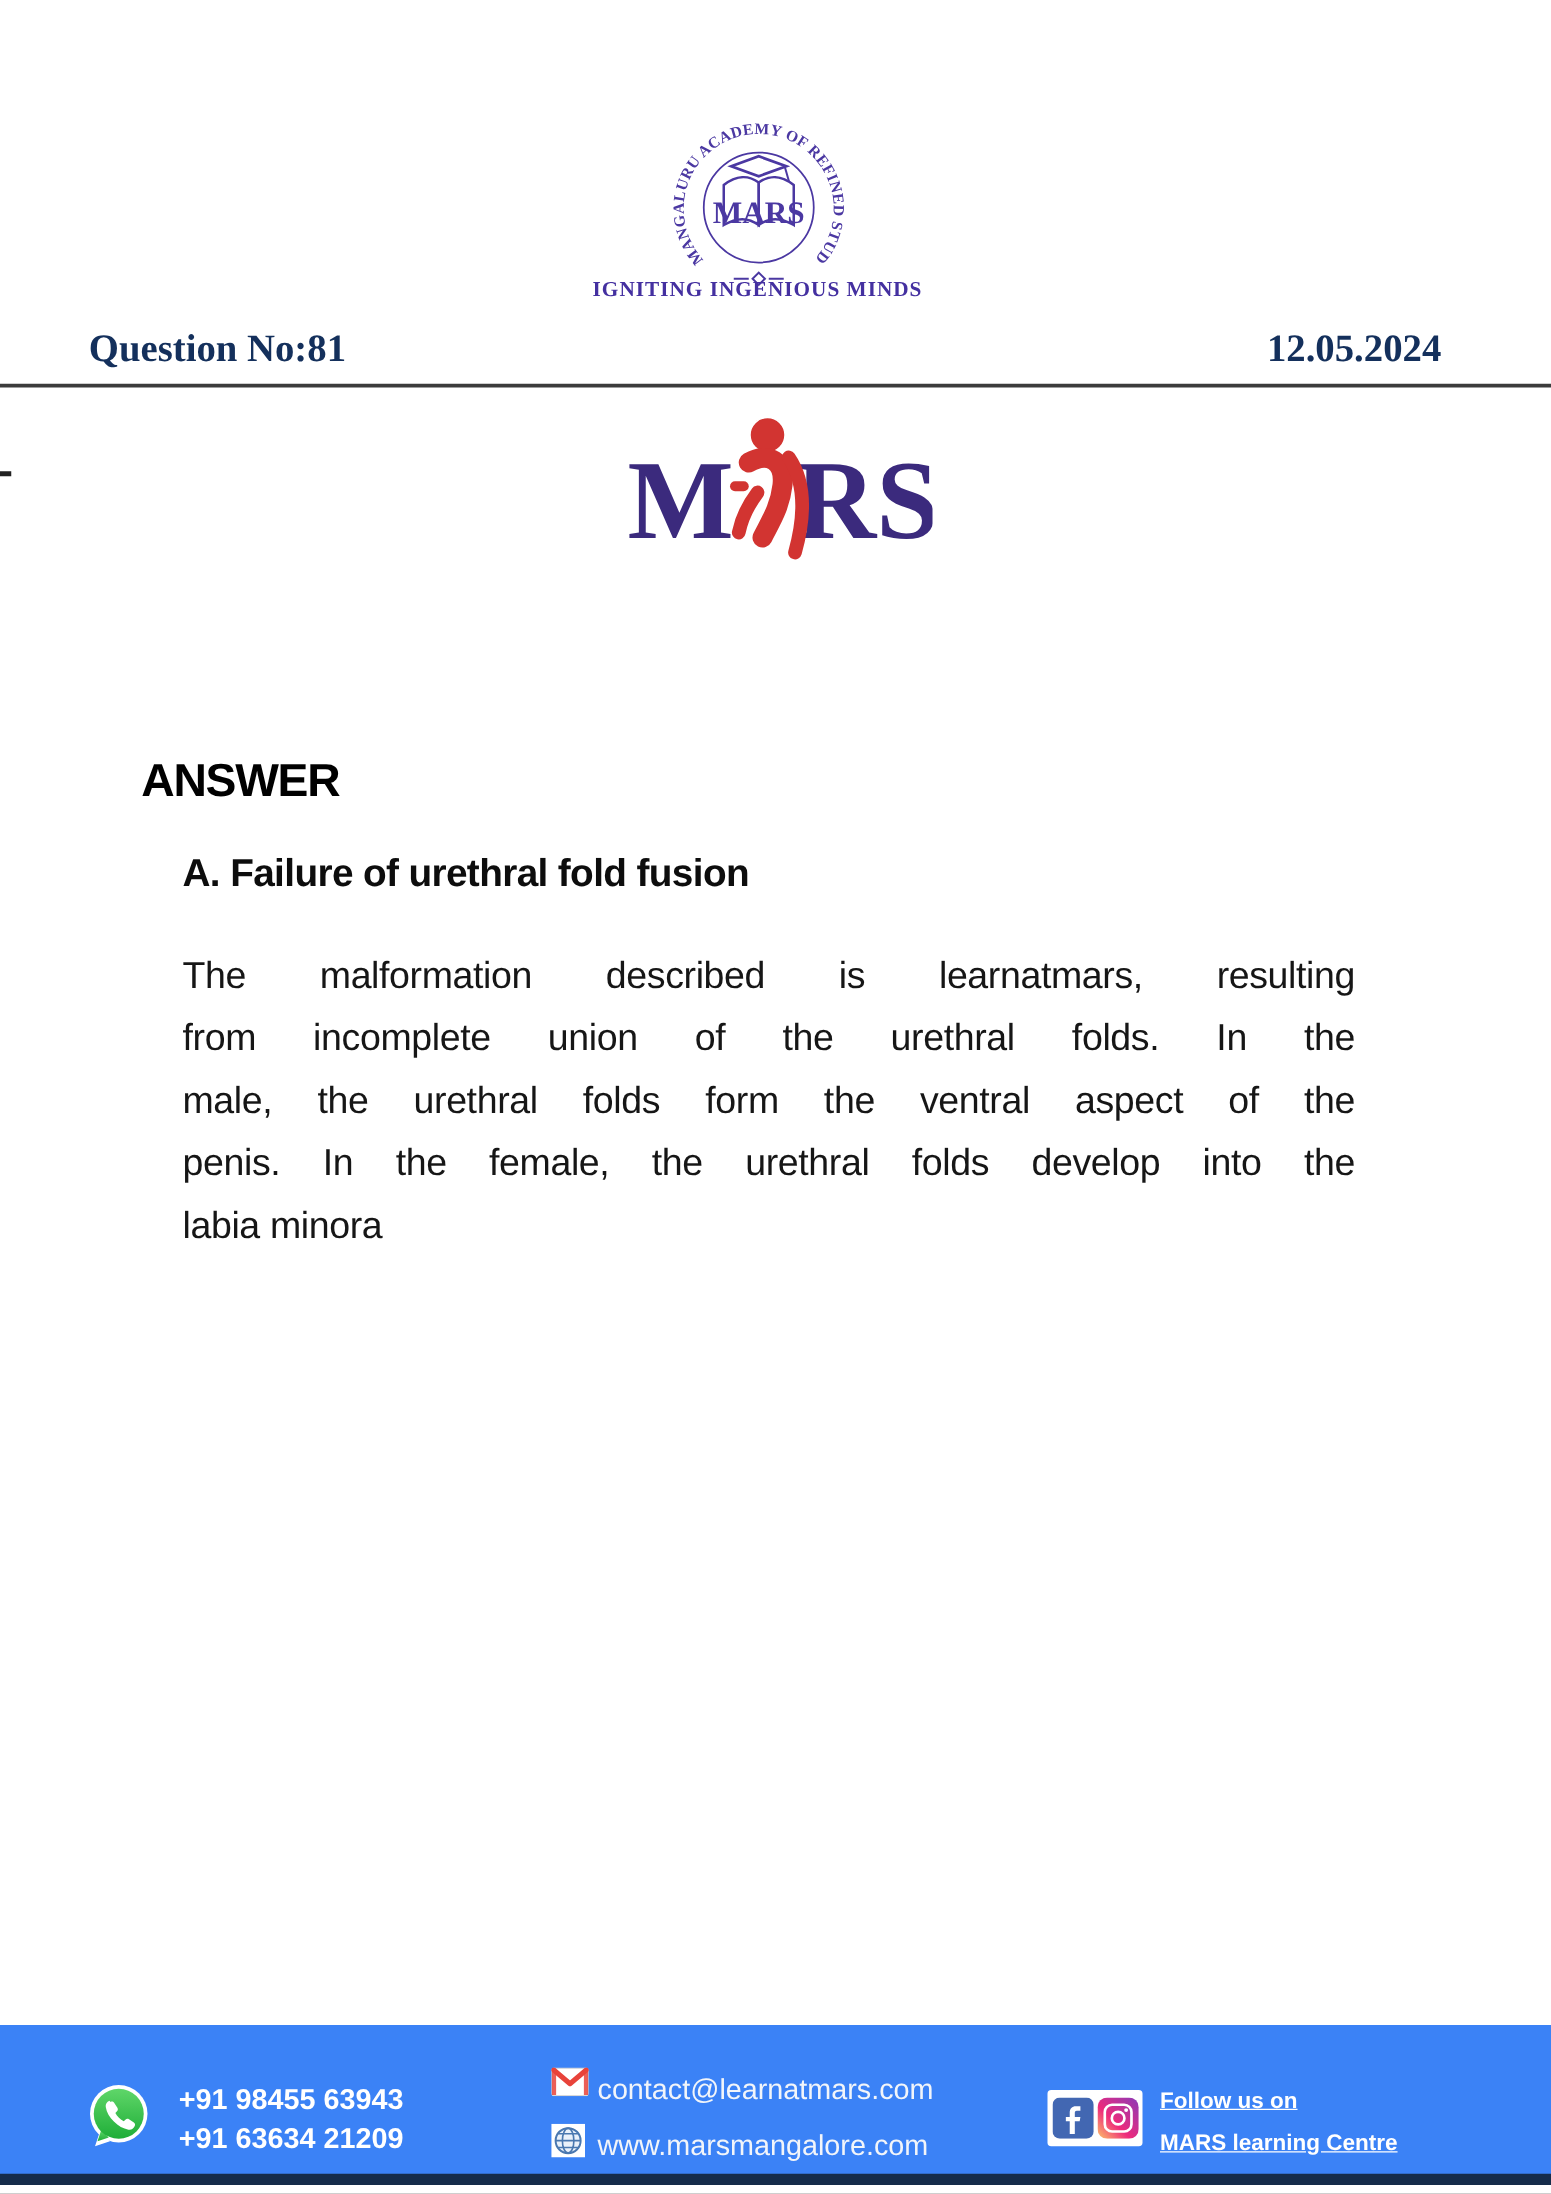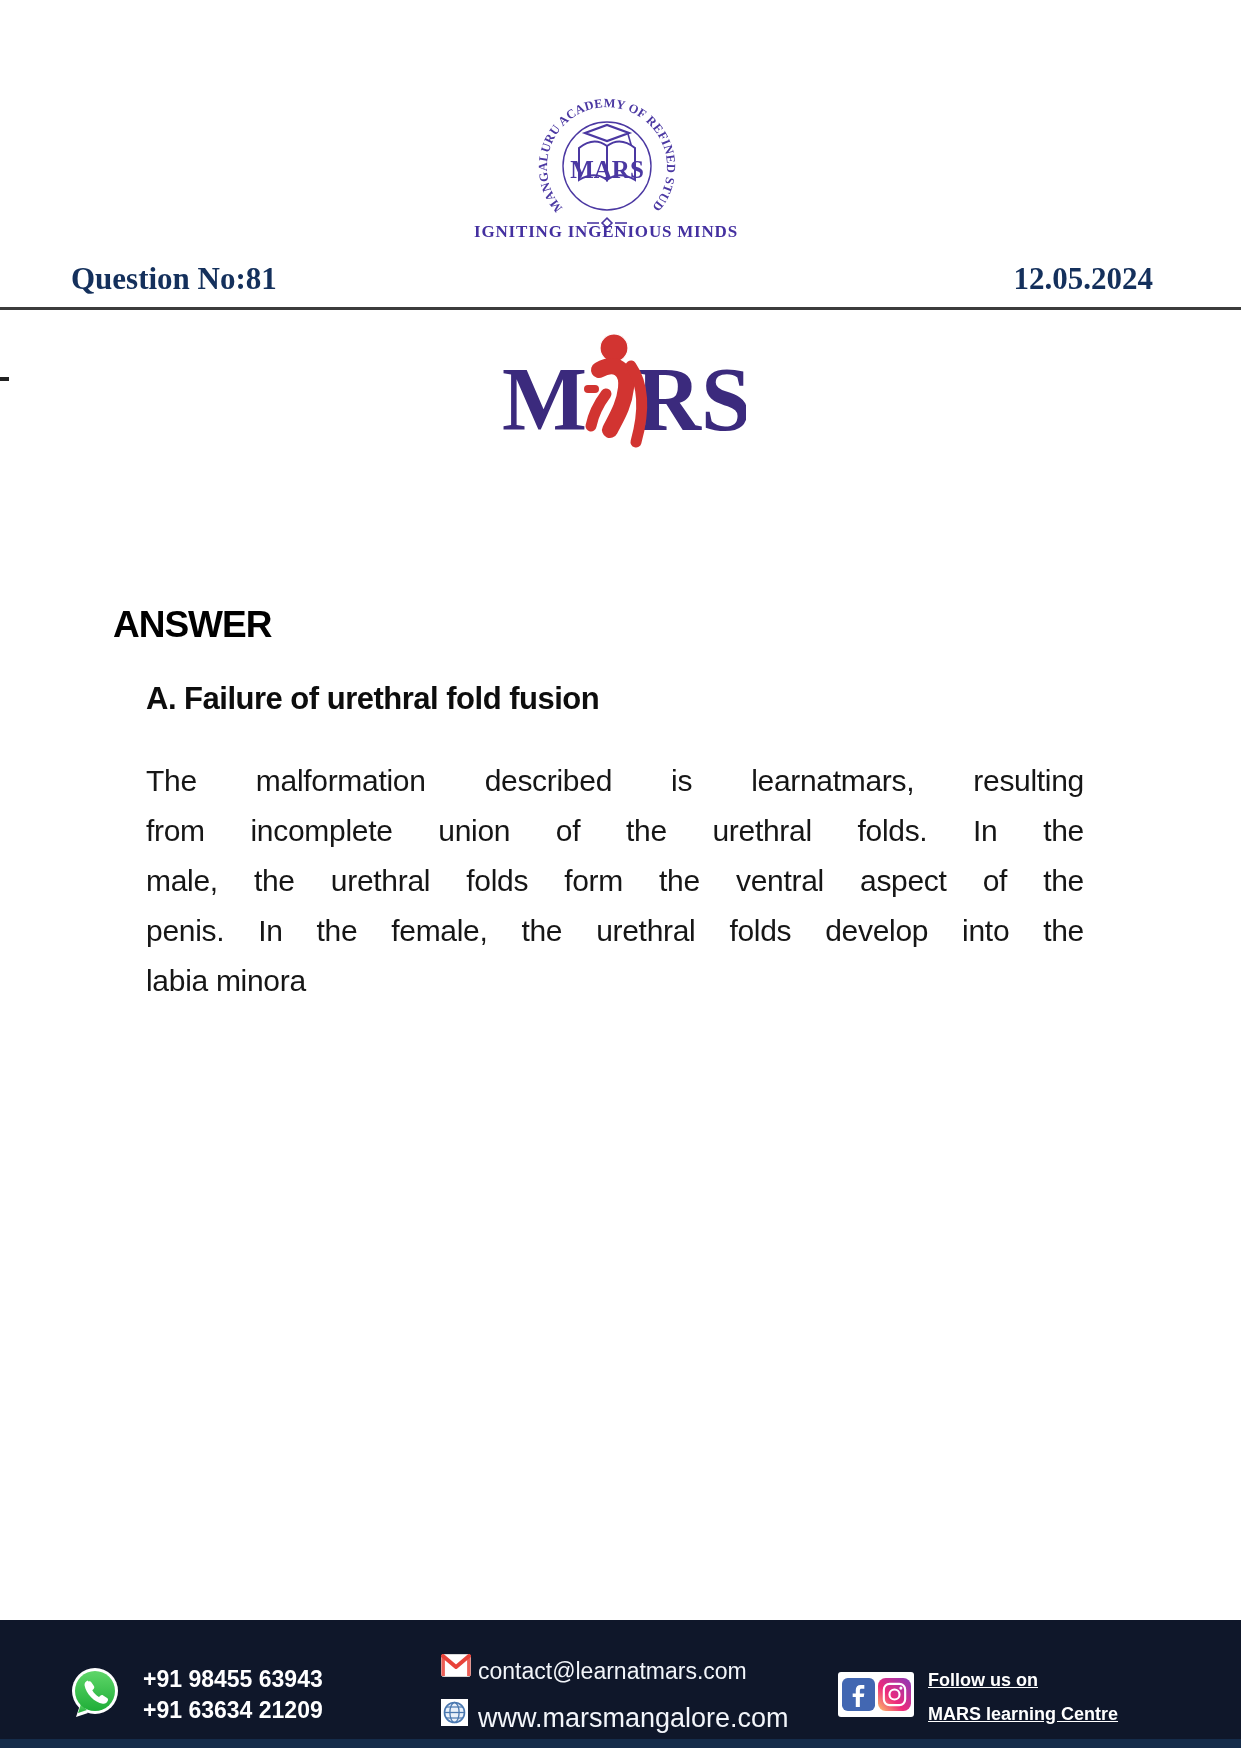--- a/index.html
+++ b/index.html
@@ -36,28 +36,28 @@
     position:absolute;left:146px;top:681px;
     font-size:31px;font-weight:bold;color:#0d0d0d;letter-spacing:-0.5px;
   }
   .body-text{position:absolute;left:146px;top:756px;width:938px;color:#161616;}
   .body-line{
     font-size:30px;line-height:50px;height:50px;
     text-align:justify;text-align-last:justify;letter-spacing:-0.3px;
   }
   .body-line.last{text-align-last:left;}
   
-  .footer{position:absolute;left:0;top:1620px;width:1241px;height:128px;background:#0f172a;}
+  .footer{position:absolute;left:0;top:1620px;width:1241px;height:128px;background:#3b82f6;}
   .footer-bottom-strip{position:absolute;left:0;bottom:0;width:100%;height:9px;background:#152c4a;}
   .wa-icon{position:absolute;left:70px;top:47px;}
   .phones{position:absolute;left:143px;top:44px;color:#fff;font-weight:bold;font-size:23px;line-height:31px;white-space:nowrap;}
   .gmail-icon{position:absolute;left:441px;top:34px;}
   .email-text{position:absolute;left:478px;top:38px;color:#f2f5fa;font-size:23px;white-space:nowrap;text-align:center;}
   .globe-icon{position:absolute;left:441px;top:79px;}
-  .web-text{position:absolute;left:478px;top:83px;color:#f2f5fa;font-size:27px;white-space:nowrap;}
+  .web-text{position:absolute;left:478px;top:83px;color:#f2f5fa;font-size:23px;white-space:nowrap;}
   .social-box{
     position:absolute;left:838px;top:52px;width:76px;height:45px;background:#fff;border-radius:3px;
     display:flex;align-items:center;justify-content:center;gap:3px;
   }
   .fb-icon,.ig-icon{width:33px;height:33px;display:block;}
   .follow-text{position:absolute;left:928px;top:43px;color:#fff;font-weight:bold;font-size:18px;line-height:34px;white-space:nowrap;text-decoration:underline;}
 </style>
 </head>
 <body>
 

